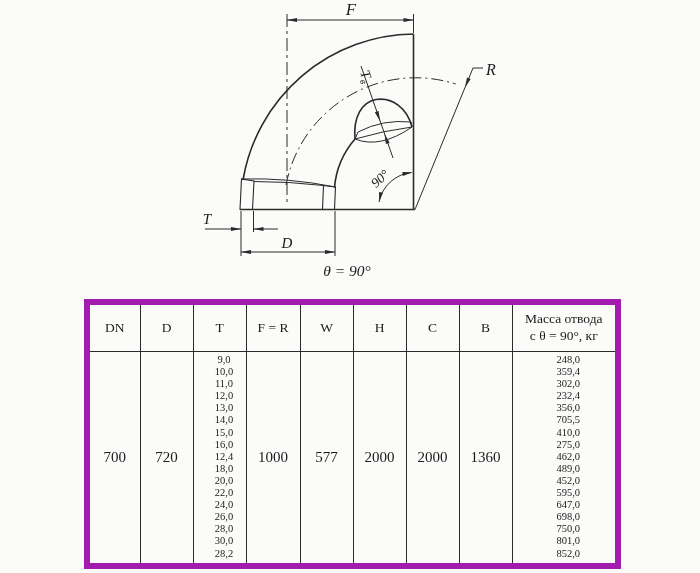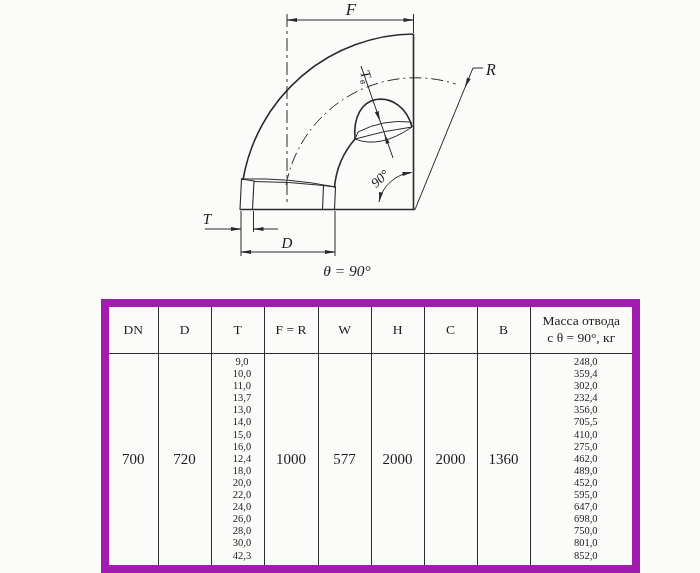--- a/index.html
+++ b/index.html
@@ -11,23 +11,23 @@
   svg.drawing { position:absolute; left:0; top:0; }
   svg.drawing path, svg.drawing line { fill:none; stroke:#2a2a2a; }
   svg.drawing .thick { stroke-width:1.6; }
   svg.drawing .thin  { stroke-width:1; }
   svg.drawing .arrow { fill:#2a2a2a; stroke:none; }
   svg.drawing text {
     fill:#1b1b1b; font-family:"Liberation Serif", serif;
     font-style:italic;
   }
   table.dims {
-    position:absolute; left:101px; top:299px; width:531px;
+    position:absolute; left:84px; top:299px; width:531px;
     border-collapse:collapse; table-layout:fixed;
-    border:8px solid #a21caf; background:transparent;
+    border:6px solid #a21caf; background:transparent;
   }
   table.dims th, table.dims td {
     border:1px solid #2b2b2b; text-align:center; padding:0;
     font-weight:normal; color:#1b1b1b;
   }
   table.dims thead th { height:46px; font-size:13.5px; line-height:1.25; }
   table.dims tbody td { height:209px; vertical-align:middle; font-size:15px; }
   table.dims tbody td.multi { vertical-align:top; font-size:10.5px; padding-top:2px;padding-left:9px; }
   table.dims tbody td.multi div { line-height:12.1px; }
 </style>
@@ -142,34 +142,34 @@
       </tr>
     </thead>
     <tbody>
       <tr>
         <td>700</td>
         <td>720</td>
         <td class="multi">
             <div>9,0</div>
             <div>10,0</div>
             <div>11,0</div>
-            <div>13,7</div>
+            <div>12,0</div>
             <div>13,0</div>
             <div>14,0</div>
             <div>15,0</div>
             <div>16,0</div>
             <div>12,4</div>
             <div>18,0</div>
             <div>20,0</div>
             <div>22,0</div>
             <div>24,0</div>
             <div>26,0</div>
             <div>28,0</div>
             <div>30,0</div>
-            <div>42,3</div>
+            <div>28,2</div>
           </td>
         <td>1000</td>
         <td>577</td>
         <td>2000</td>
         <td>2000</td>
         <td>1360</td>
         <td class="multi">
             <div>248,0</div>
             <div>359,4</div>
             <div>302,0</div>

